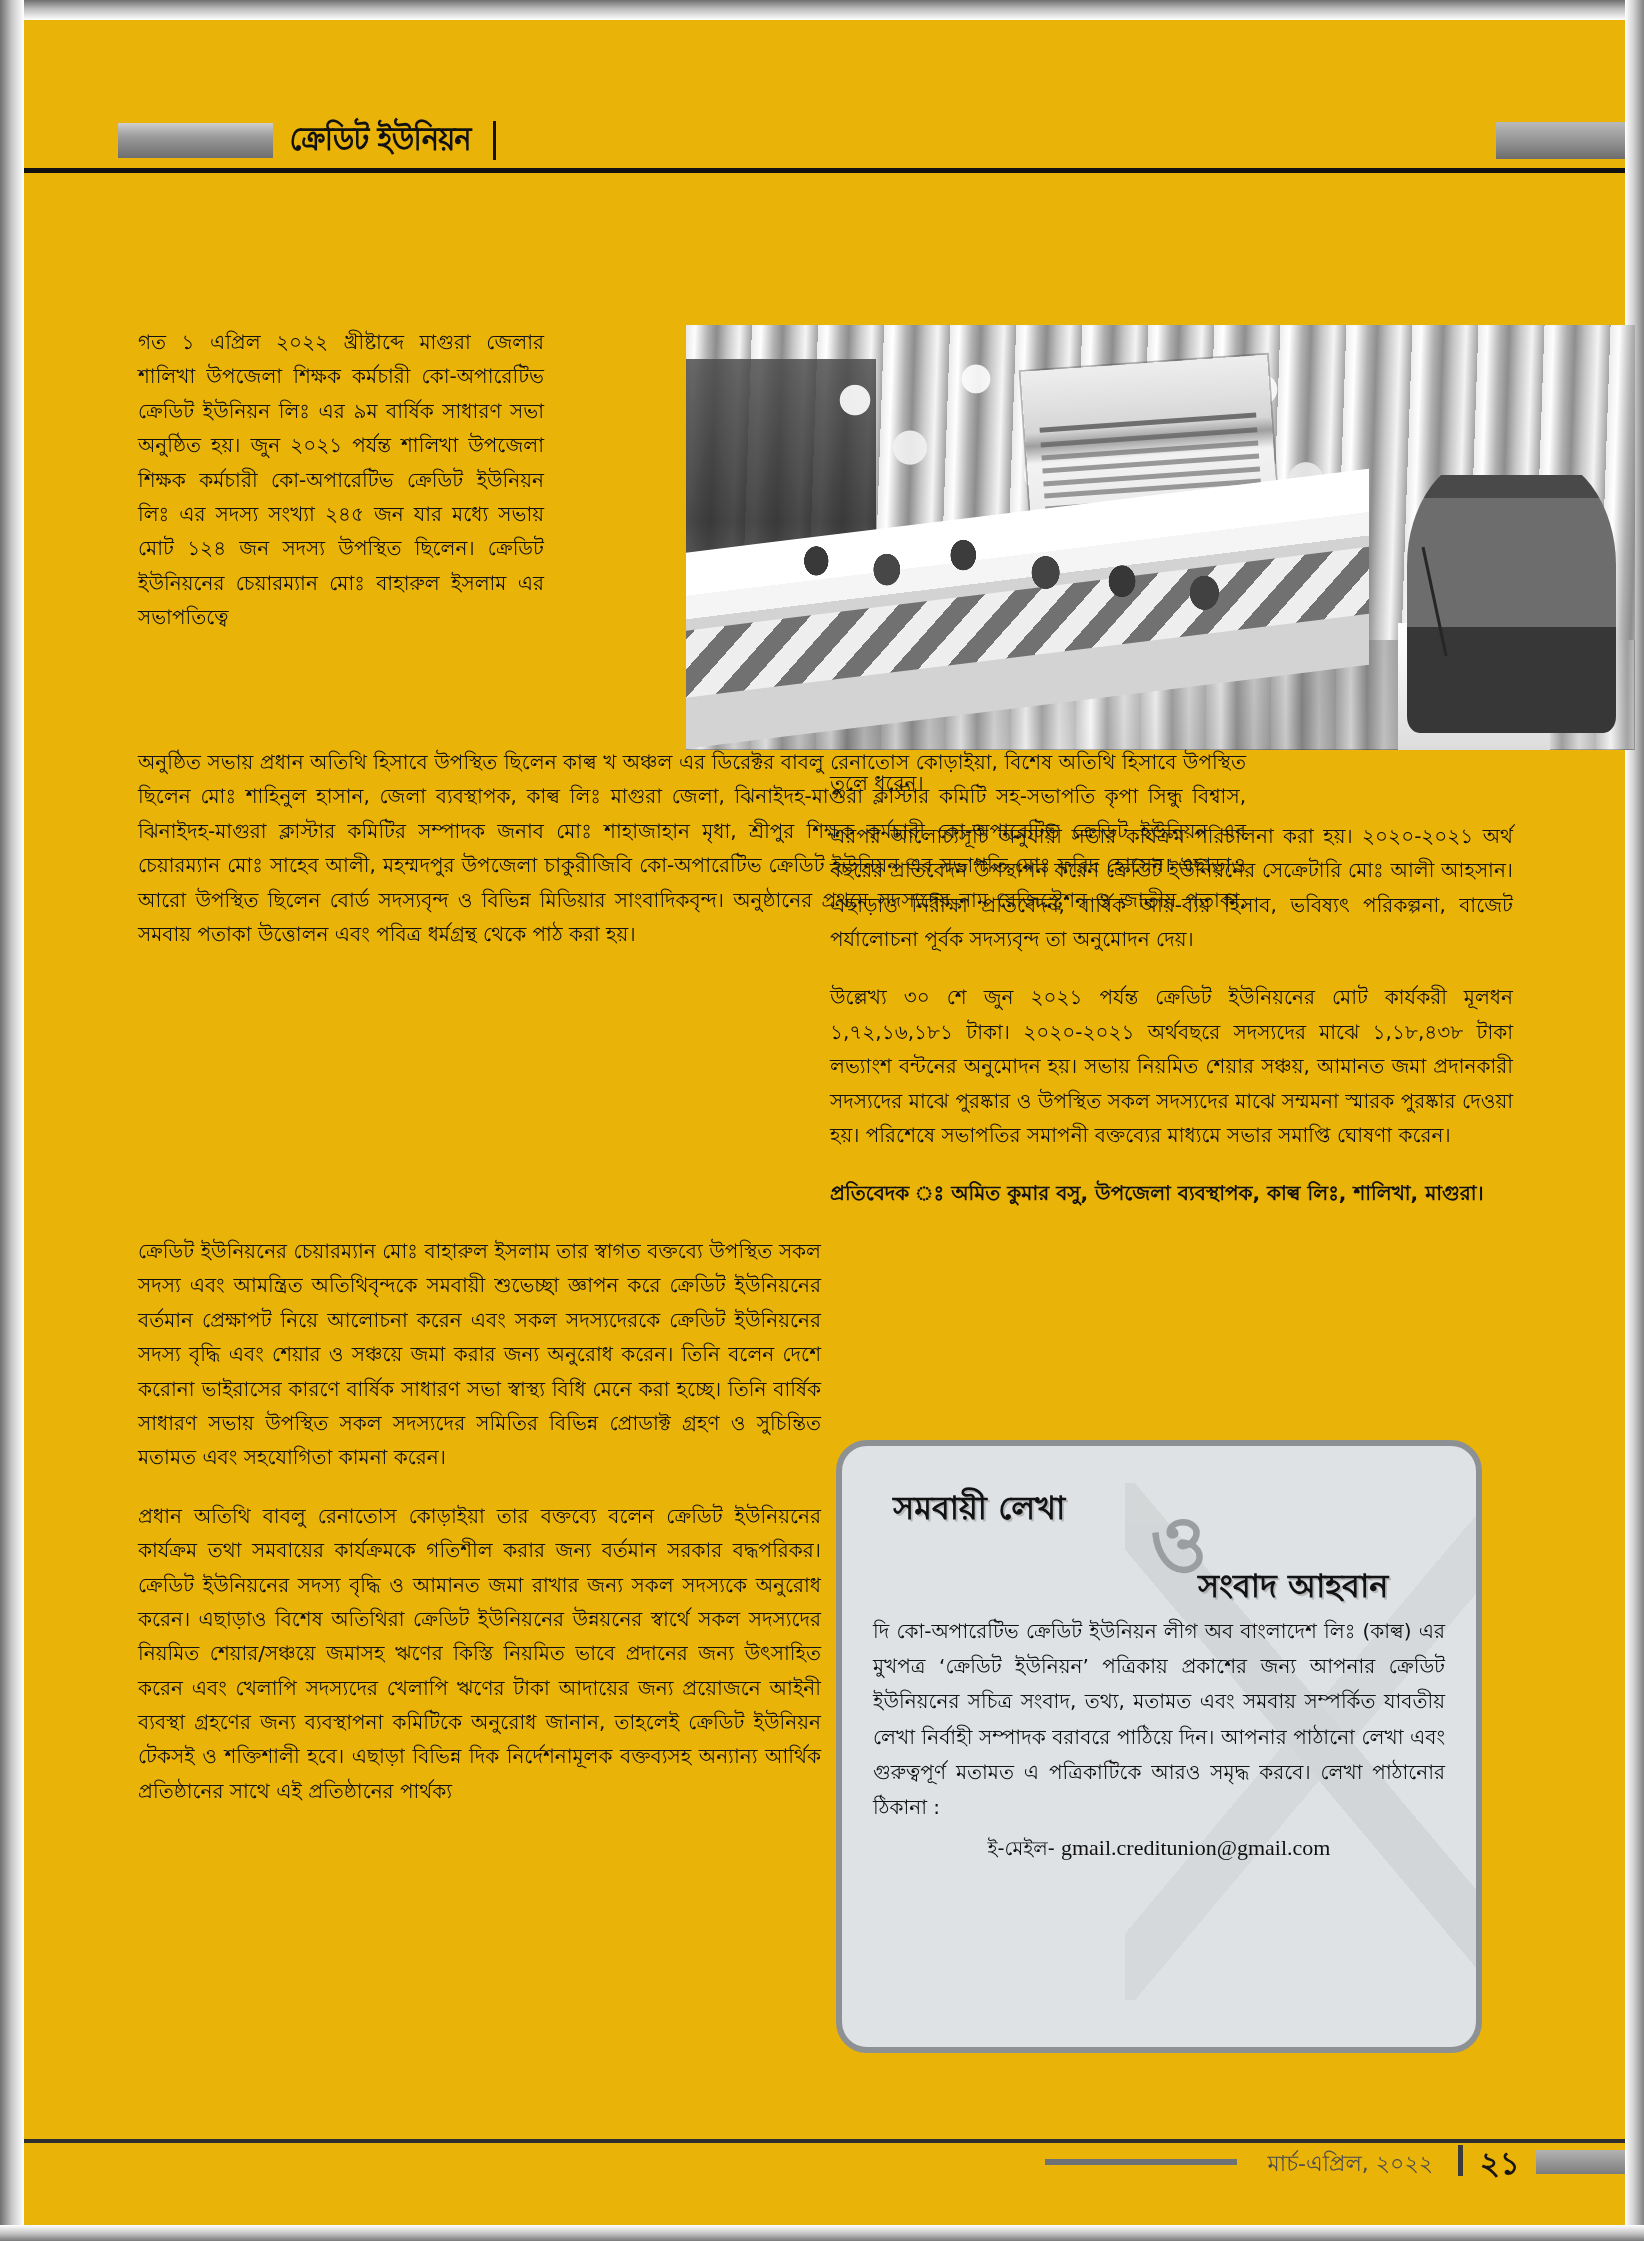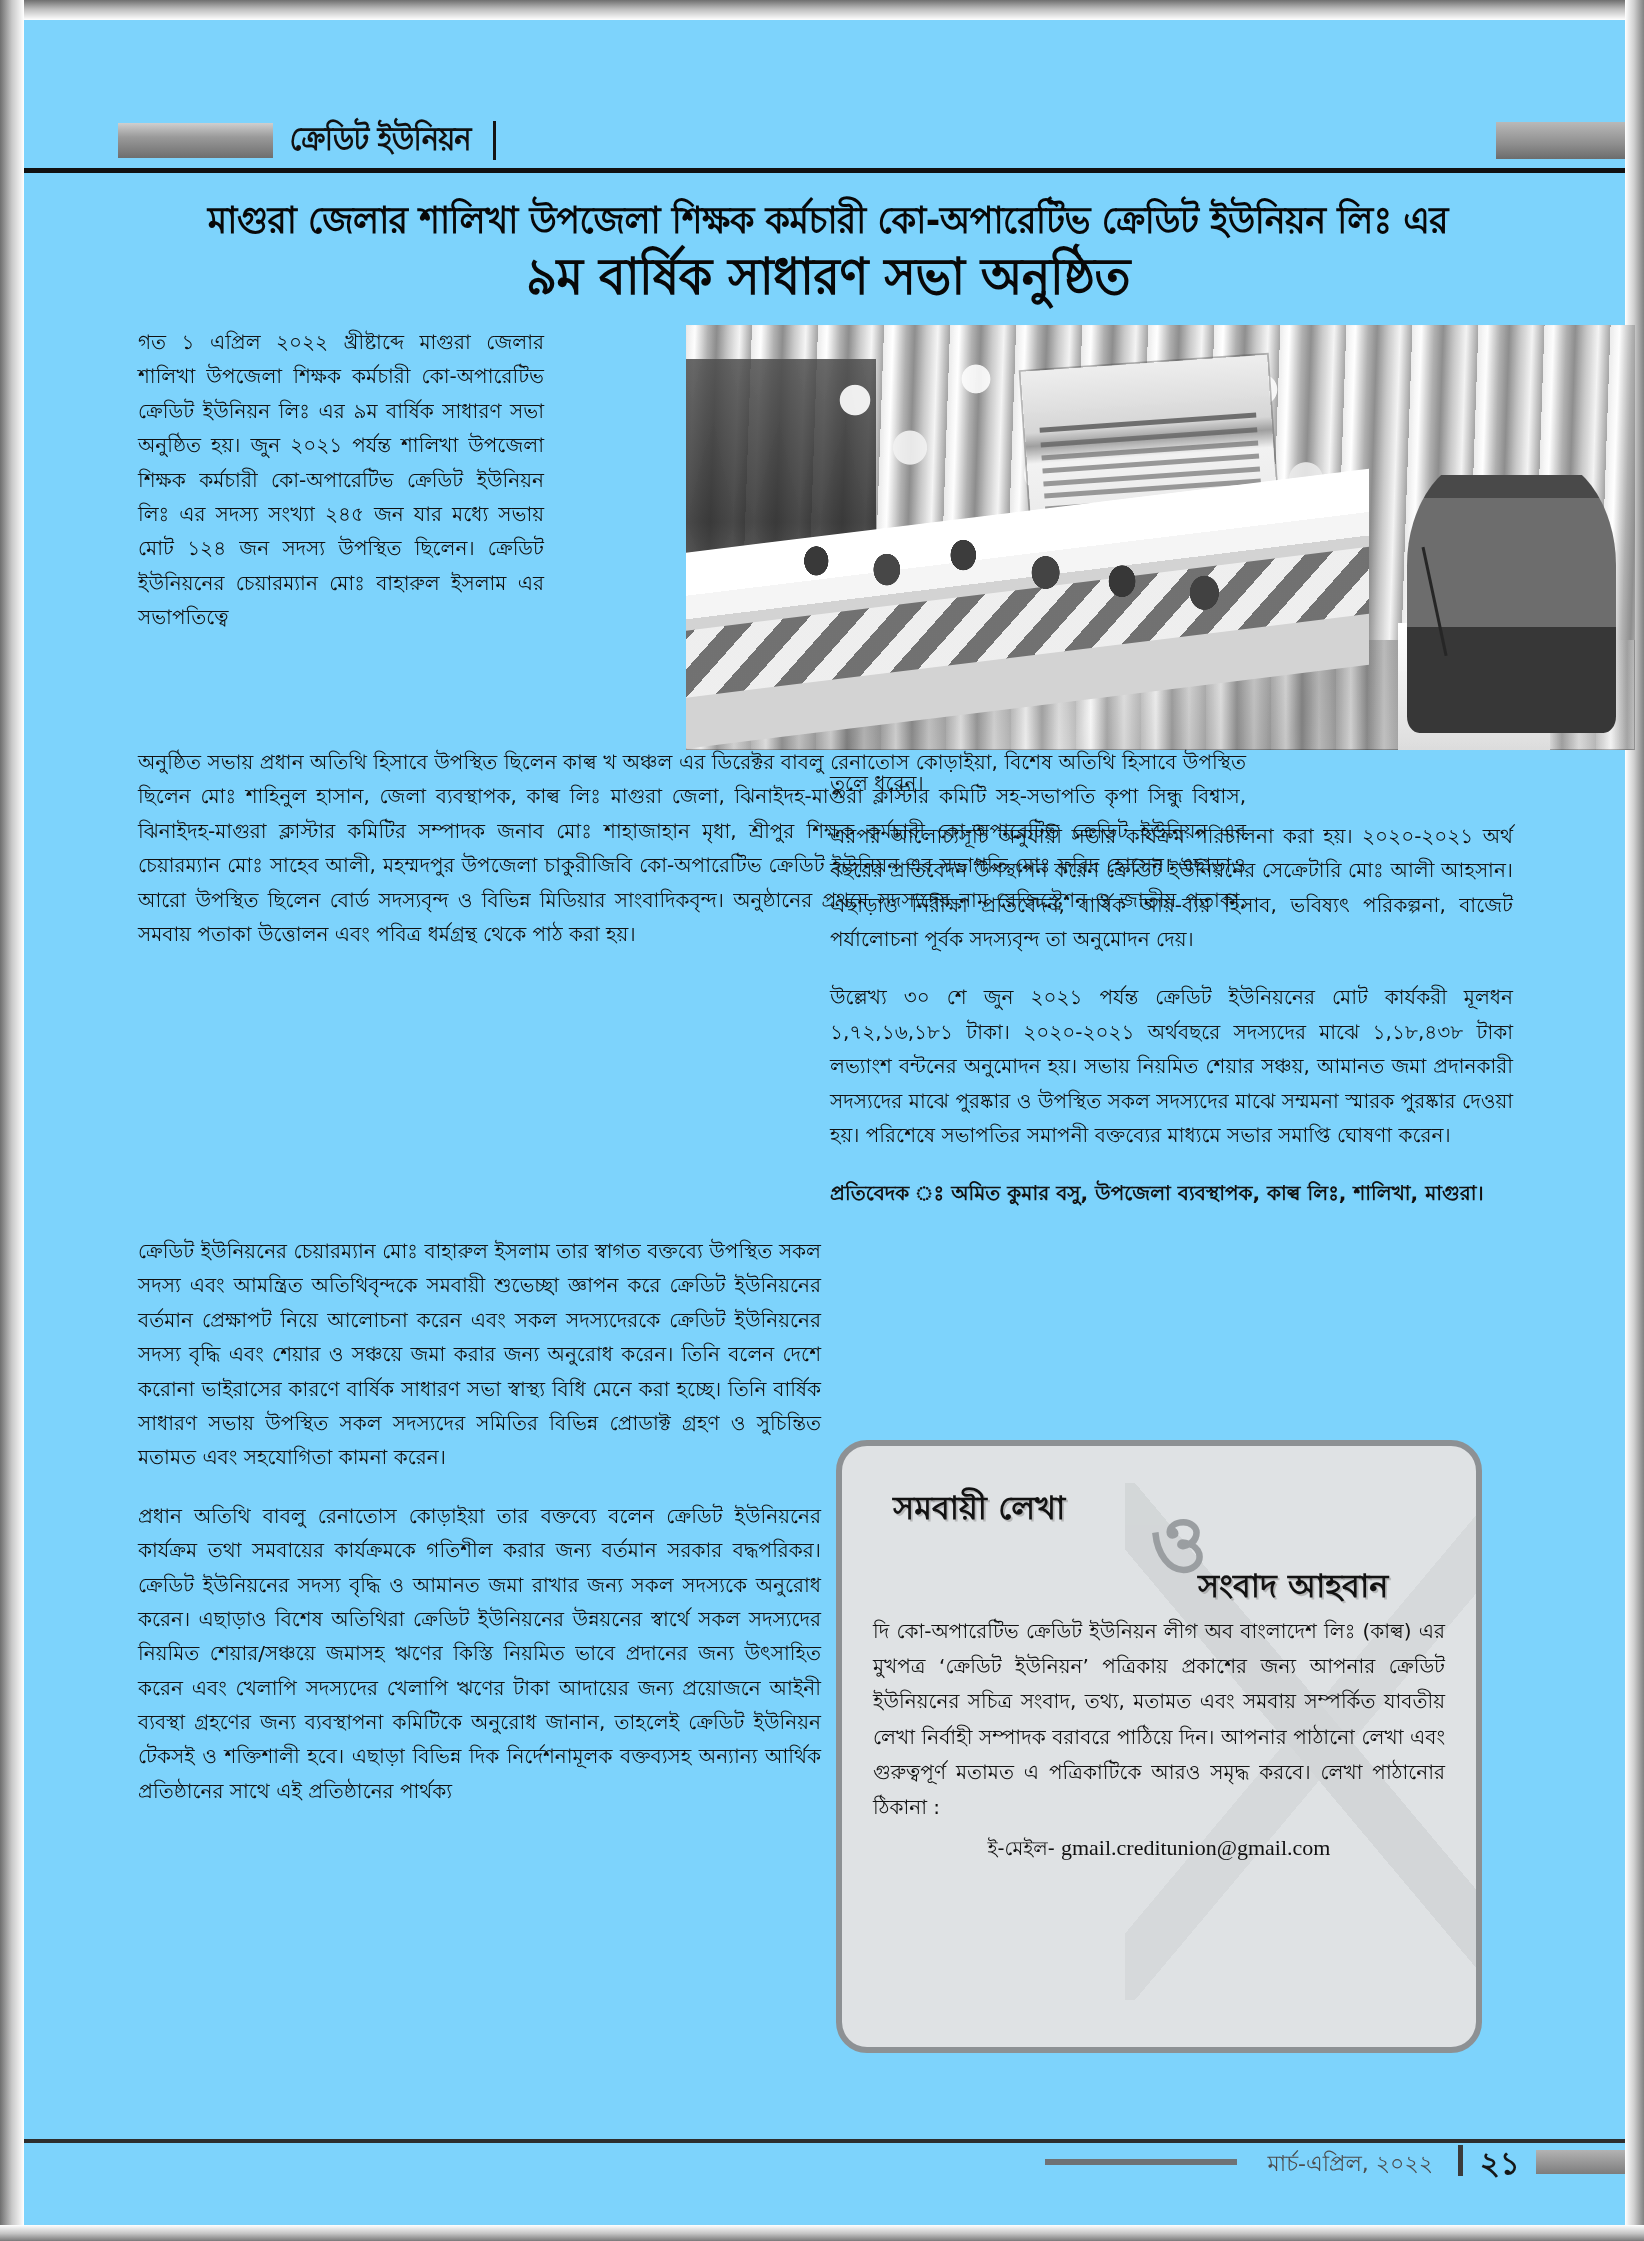--- a/index.html
+++ b/index.html
@@ -7,21 +7,21 @@
   html, body {
     margin: 0; padding: 0;
     background: #8a8a8a;
     font-family: "Liberation Serif", "DejaVu Serif", serif;
   }
   .page {
     position: relative;
     width: 1645px;
     height: 2242px;
     margin: 0 auto;
-    background: #7dd3fc;
+    background: #eab308;
     overflow: hidden;
   }
 
   
   .scan-edge-top   { position:absolute; left:0; top:0; width:100%; height:20px;
                      background:linear-gradient(180deg,#6f6f6f 0%,#bdbdbd 45%,#ffffff 100%); }
   .scan-edge-left  { position:absolute; left:0; top:0; width:24px; height:100%;
                      background:linear-gradient(90deg,#6f6f6f 0%,#c9c9c9 50%,#ffffff 100%); }
   .scan-edge-right { position:absolute; right:0; top:0; width:20px; height:100%;
                      background:linear-gradient(270deg,#7a7a7a 0%,#cfcfcf 55%,#ffffff 100%); }
@@ -317,24 +317,20 @@
   <div class="scan-edge-bot"></div>
 
   <div class="masthead">
     <div class="mast-swatch"></div>
     <div class="mast-logo">ক্রেডিট ইউনিয়ন</div>
     <div class="mast-rule"></div>
   </div>
   <div class="mast-tab"></div>
   <div class="mast-hr"></div>
 
-  <div class="headline-wrap">
-    <div class="headline-1">মাগুরা জেলার শালিখা উপজেলা শিক্ষক কর্মচারী কো-অপারেটিভ ক্রেডিট ইউনিয়ন লিঃ এর</div>
-    <div class="headline-2">৯ম বার্ষিক সাধারণ সভা অনুষ্ঠিত</div>
-  </div>
 
   <div class="body-area">
 
     <div class="photo">
       <div class="ph-curtains"></div>
       <div class="ph-dark-left"></div>
       <div class="ph-balloons"></div>
       <div class="ph-banner"></div>
       <div class="ph-table"></div>
       <div class="ph-people"></div>

